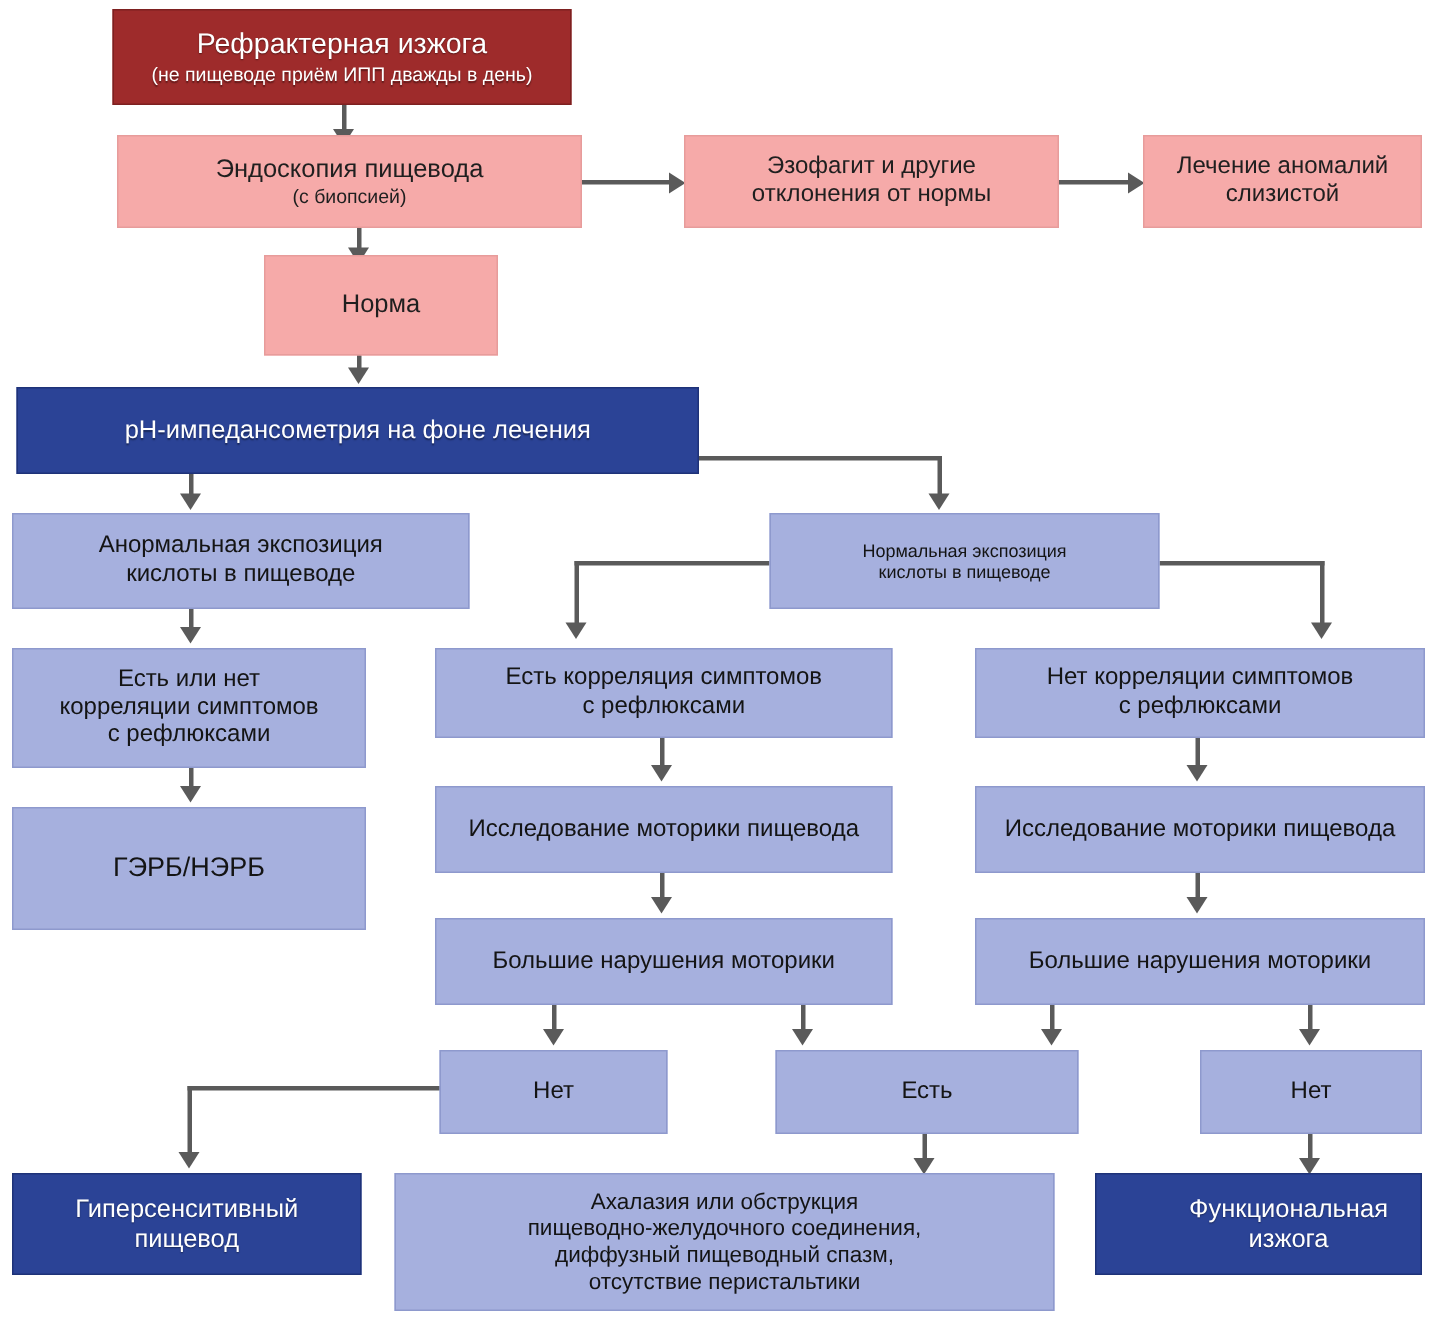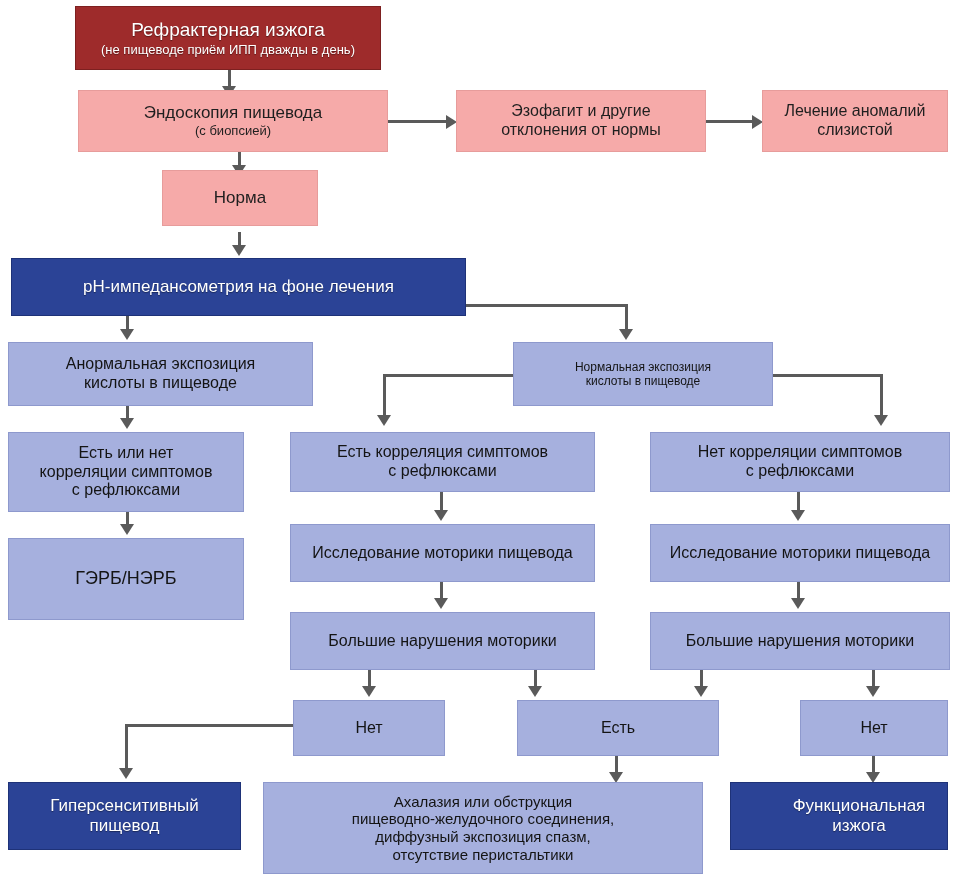--- a/index.html
+++ b/index.html
@@ -166,21 +166,21 @@
   <div class="node c-pink" style="left:456px; top:90px; width:250px; height:62px; font-size:16px;">
     <span class="line">Эзофагит и другие</span>
     <span class="line">отклонения от нормы</span>
   </div>
 
   <div class="node c-pink" style="left:762px; top:90px; width:186px; height:62px; font-size:16px;">
     <span class="line">Лечение аномалий</span>
     <span class="line">слизистой</span>
   </div>
 
-  <div class="node c-pink" style="left:162px; top:170px; width:156px; height:56px; font-size:17px;">
+  <div class="node c-pink" style="left:176px; top:170px; width:156px; height:67px; font-size:17px;">
     <span class="line">Норма</span>
   </div>
 
   <div class="node c-darkblue" style="left:11px; top:258px; width:455px; height:58px; font-size:17px;">
     <span class="line">pH-импедансометрия на фоне лечения</span>
   </div>
 
   <div class="node c-blue" style="left:8px; top:342px; width:305px; height:64px; font-size:16px;">
     <span class="line">Анормальная экспозиция</span>
     <span class="line">кислоты в пищеводе</span>
@@ -240,21 +240,21 @@
   </div>
 
   <div class="node c-darkblue" style="left:8px; top:782px; width:233px; height:68px; font-size:17px;">
     <span class="line">Гиперсенситивный</span>
     <span class="line">пищевод</span>
   </div>
 
   <div class="node c-blue" style="left:263px; top:782px; width:440px; height:92px; font-size:15px;">
     <span class="line">Ахалазия или обструкция</span>
     <span class="line">пищеводно-желудочного соединения,</span>
-    <span class="line">диффузный экспозиция спазм,</span>
+    <span class="line">диффузный пищеводный спазм,</span>
     <span class="line">отсутствие перистальтики</span>
   </div>
 
   <div class="node c-darkblue" style="left:730px; top:782px; width:218px; height:68px; font-size:17px;padding-left:46px;">
     <span class="line">Функциональная</span>
     <span class="line">изжога</span>
   </div>
 
 </div>
 

